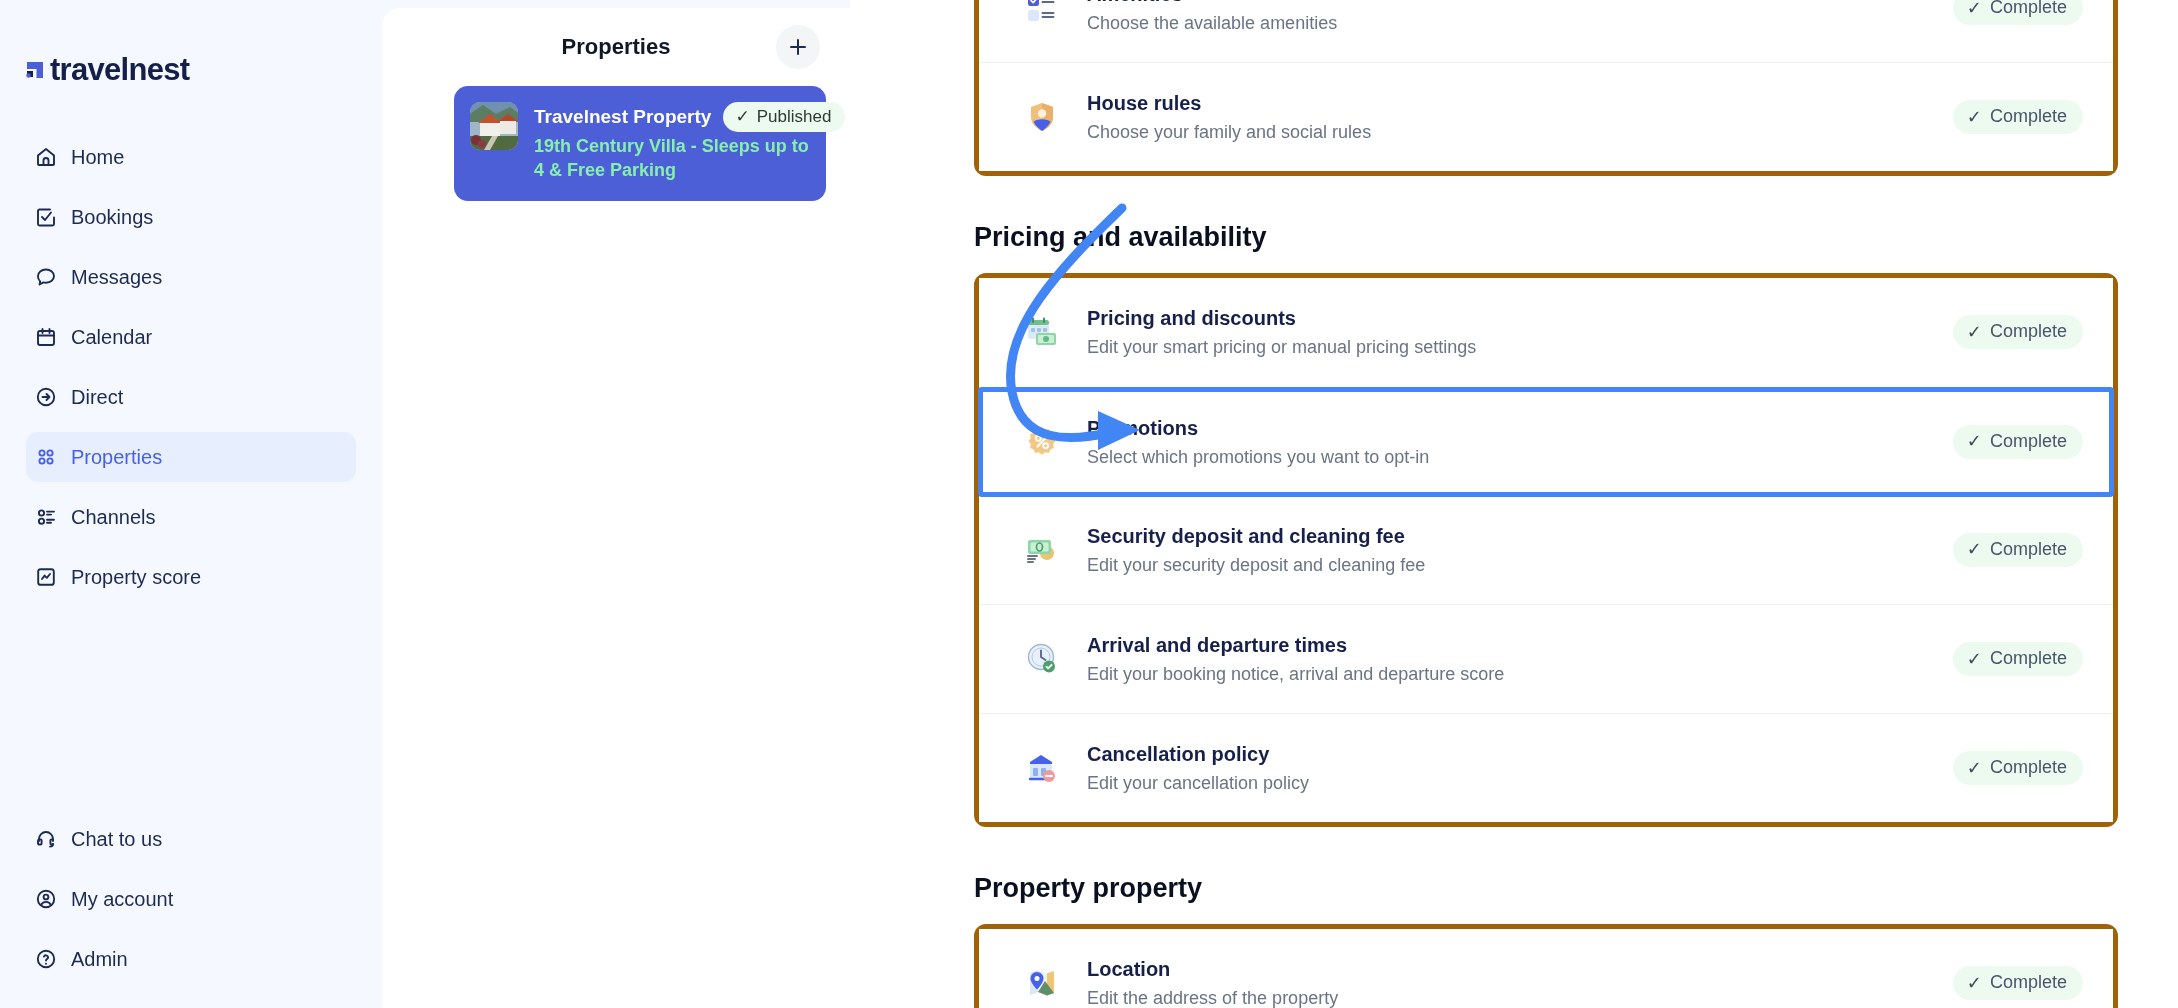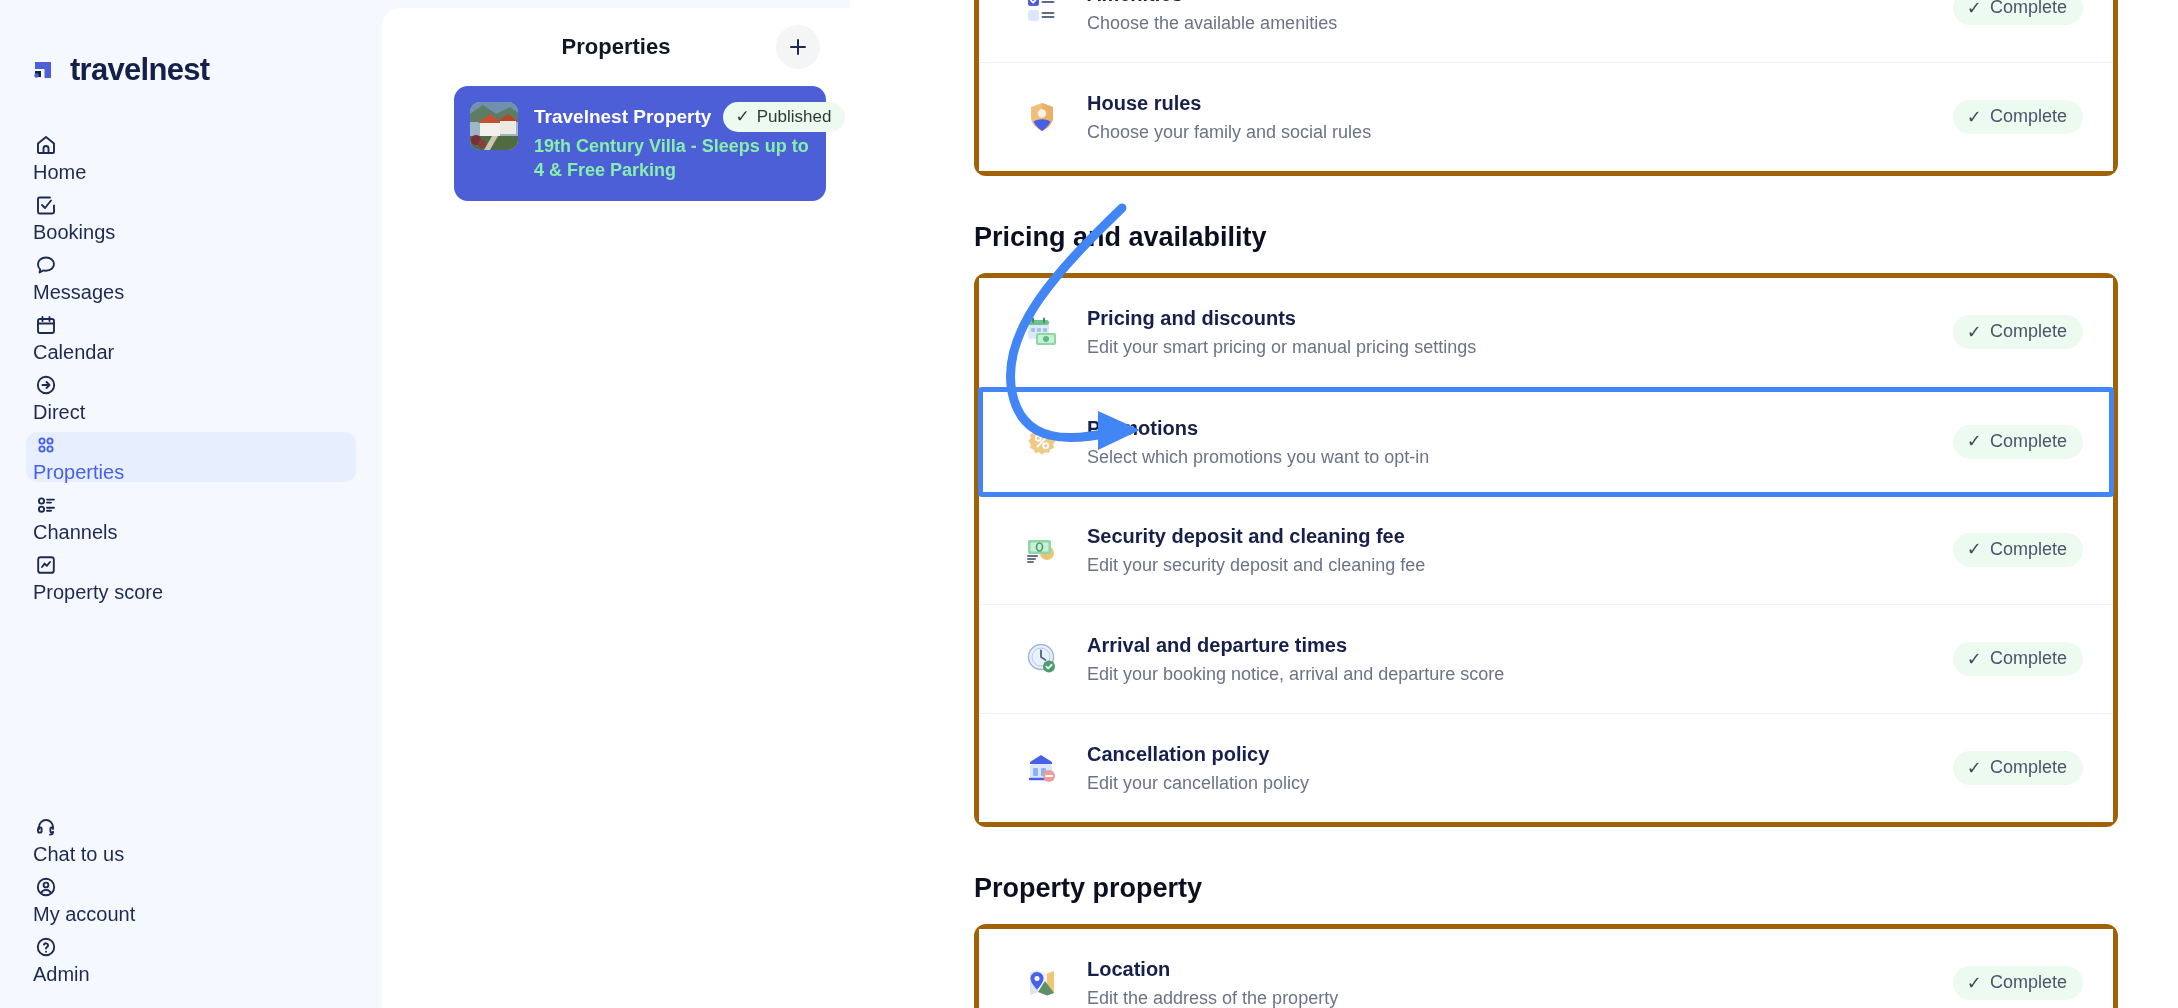--- a/index.html
+++ b/index.html
@@ -13,30 +13,30 @@
   .app { position: relative; width: 2178px; height: 1008px; display: flex; }
 
   
   .sidebar {
     width: 382px; height: 1008px;
     background: #f5f9ff;
     flex: 0 0 382px;
     position: relative;
     padding-top: 46px;
   }
-  .logo-row { display: flex; align-items: center; gap: 12px; padding-left: 28px; height: 48px; }
+  .logo-row { display: flex; align-items: center; gap: 0; padding-left: 20px; height: 48px; }
   .logo-mark { width: 30px; height: 30px; position: relative; flex: 0 0 30px; }
   .logo-text { font-size: 31px; font-weight: 700; color: #15204a; letter-spacing: -0.7px; }
 
   .nav { margin-top: 38px; padding: 0 26px; }
   .nav-item {
-    display: flex; gap: 3px;
+    display: flex; align-items: center; gap: 12px;
     height: 50px; padding-left: 7px;
     border-radius: 12px; margin-bottom: 10px;
-    color: #1d2a52; font-size: 20px; cursor: pointer; flex-direction: column;
+    color: #1d2a52; font-size: 20px; cursor: pointer;
   }
   .nav-item.active { background: #e7effe; color: #4760e8; }
   .nav-item .ico { width: 26px; height: 26px; flex: 0 0 26px; display: flex; align-items: center; justify-content: center; }
   .nav-item .ico svg { display: block; }
 
   .nav-bottom { position: absolute; left: 26px; bottom: 14px; width: 330px; }
 
   
   .props-panel {
     width: 468px; flex: 0 0 468px;

